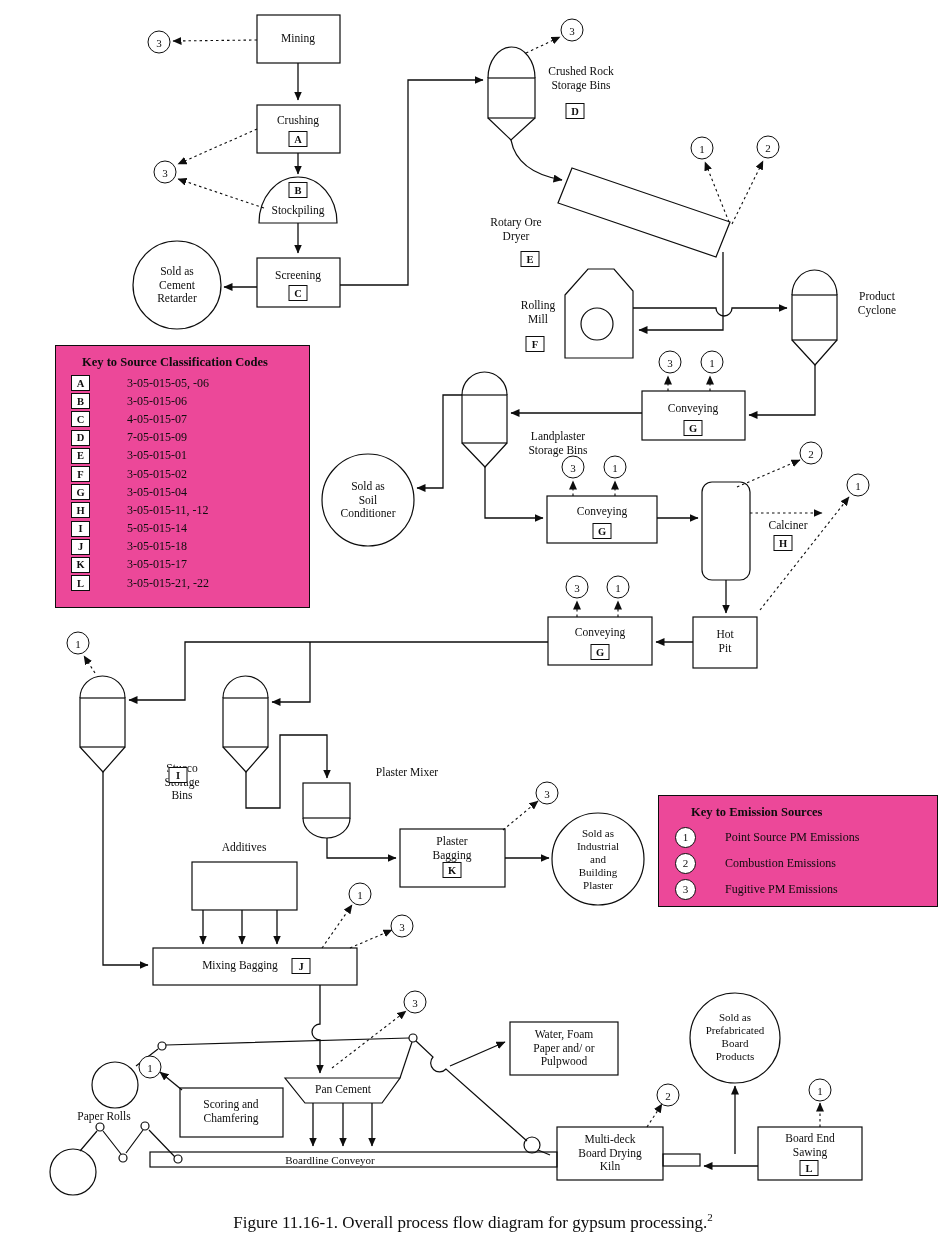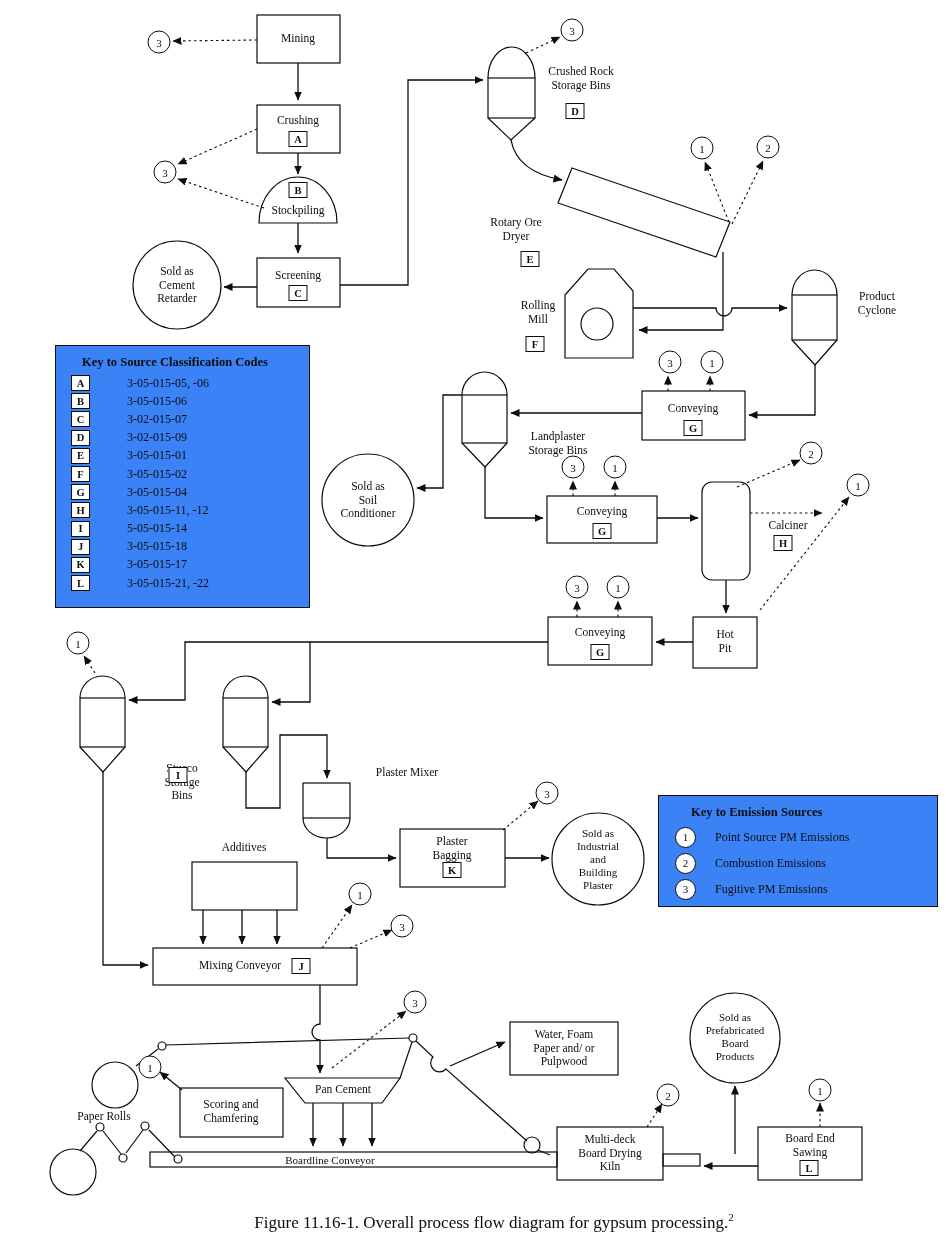--- a/index.html
+++ b/index.html
@@ -7,29 +7,29 @@
         font-family:"Liberation Serif", serif;color:#0d0d0d;overflow:hidden;}
   #diagram-svg{position:absolute;left:0;top:0;}
   .lbl{position:absolute;transform:translate(-50%,-50%);text-align:center;white-space:pre-line;
        font-size:11.5px;line-height:1.18;}
   .lbl.small{font-size:11px;}
   .em{position:absolute;transform:translate(-50%,-50%);width:21px;height:21px;border:1px solid #0d0d0d;
       border-radius:50%;display:flex;align-items:center;justify-content:center;font-size:11px;background:#fff;}
   .badge{position:absolute;transform:translate(-50%,-50%);min-width:15px;height:14px;padding:0 1px;
          border:1px solid #0d0d0d;display:flex;align-items:center;justify-content:center;
          font-size:10.5px;font-weight:bold;background:#fff;}
-  .keybox{position:absolute;border:1.6px solid #0d0d0d;background:#3b82f6;}
+  .keybox{position:absolute;border:1.6px solid #0d0d0d;background:#ec4899;}
   .keybox .ktitle{font-weight:bold;font-size:12.5px;margin:9px 0 4px 26px;}
   .srow{display:flex;align-items:center;height:18.2px;padding-left:15px;font-size:12px;}
   .srow .bd{position:static;transform:none;margin-right:0;}
   .srow .code{margin-left:37px;}
   .erow{display:flex;align-items:center;height:26px;padding-left:16px;font-size:12px;}
   .erow .ec{position:static;transform:none;width:19px;height:19px;flex:0 0 auto;}
-  .erow .elab{margin-left:19px;}
-  .caption{position:absolute;left:494px;top:1222px;transform:translate(-50%,-50%);
+  .erow .elab{margin-left:29px;}
+  .caption{position:absolute;left:473px;top:1222px;transform:translate(-50%,-50%);
            font-size:17px;white-space:nowrap;}
   .caption sup{font-size:11px;}
 </style>
 </head>
 <body>
 
 <div id="page">
 
 <svg id="diagram-svg" width="946" height="1255" viewBox="0 0 946 1255">
   <defs>
@@ -202,21 +202,21 @@
 Bins</div>
 <div class="lbl" style="left:407px;top:773px">Plaster Mixer</div>
 <div class="lbl" style="left:452px;top:849px">Plaster
 Bagging</div>
 <div class="lbl small" style="left:598px;top:859px">Sold as
 Industrial
 and
 Building
 Plaster</div>
 <div class="lbl" style="left:244px;top:848px">Additives</div>
-<div class="lbl" style="left:240px;top:966px">Mixing Conveyor</div>
+<div class="lbl" style="left:240px;top:966px">Mixing Bagging</div>
 <div class="lbl" style="left:343px;top:1090px">Pan Cement</div>
 <div class="lbl" style="left:564px;top:1048px">Water, Foam
 Paper and/ or
 Pulpwood</div>
 <div class="lbl" style="left:104px;top:1117px">Paper Rolls</div>
 <div class="lbl" style="left:231px;top:1112px">Scoring and
 Chamfering</div>
 <div class="lbl small" style="left:330px;top:1160px">Boardline Conveyor</div>
 <div class="lbl" style="left:610px;top:1153px">Multi-deck
 Board Drying
@@ -270,25 +270,25 @@
   <div class="srow">
         <span class="badge bd">A</span>
         <span class="code">3-05-015-05, -06</span>
       </div>
   <div class="srow">
         <span class="badge bd">B</span>
         <span class="code">3-05-015-06</span>
       </div>
   <div class="srow">
         <span class="badge bd">C</span>
-        <span class="code">3-02-015-07</span>
+        <span class="code">4-05-015-07</span>
       </div>
   <div class="srow">
         <span class="badge bd">D</span>
-        <span class="code">3-02-015-09</span>
+        <span class="code">7-05-015-09</span>
       </div>
   <div class="srow">
         <span class="badge bd">E</span>
         <span class="code">3-05-015-01</span>
       </div>
   <div class="srow">
         <span class="badge bd">F</span>
         <span class="code">3-05-015-02</span>
       </div>
   <div class="srow">

